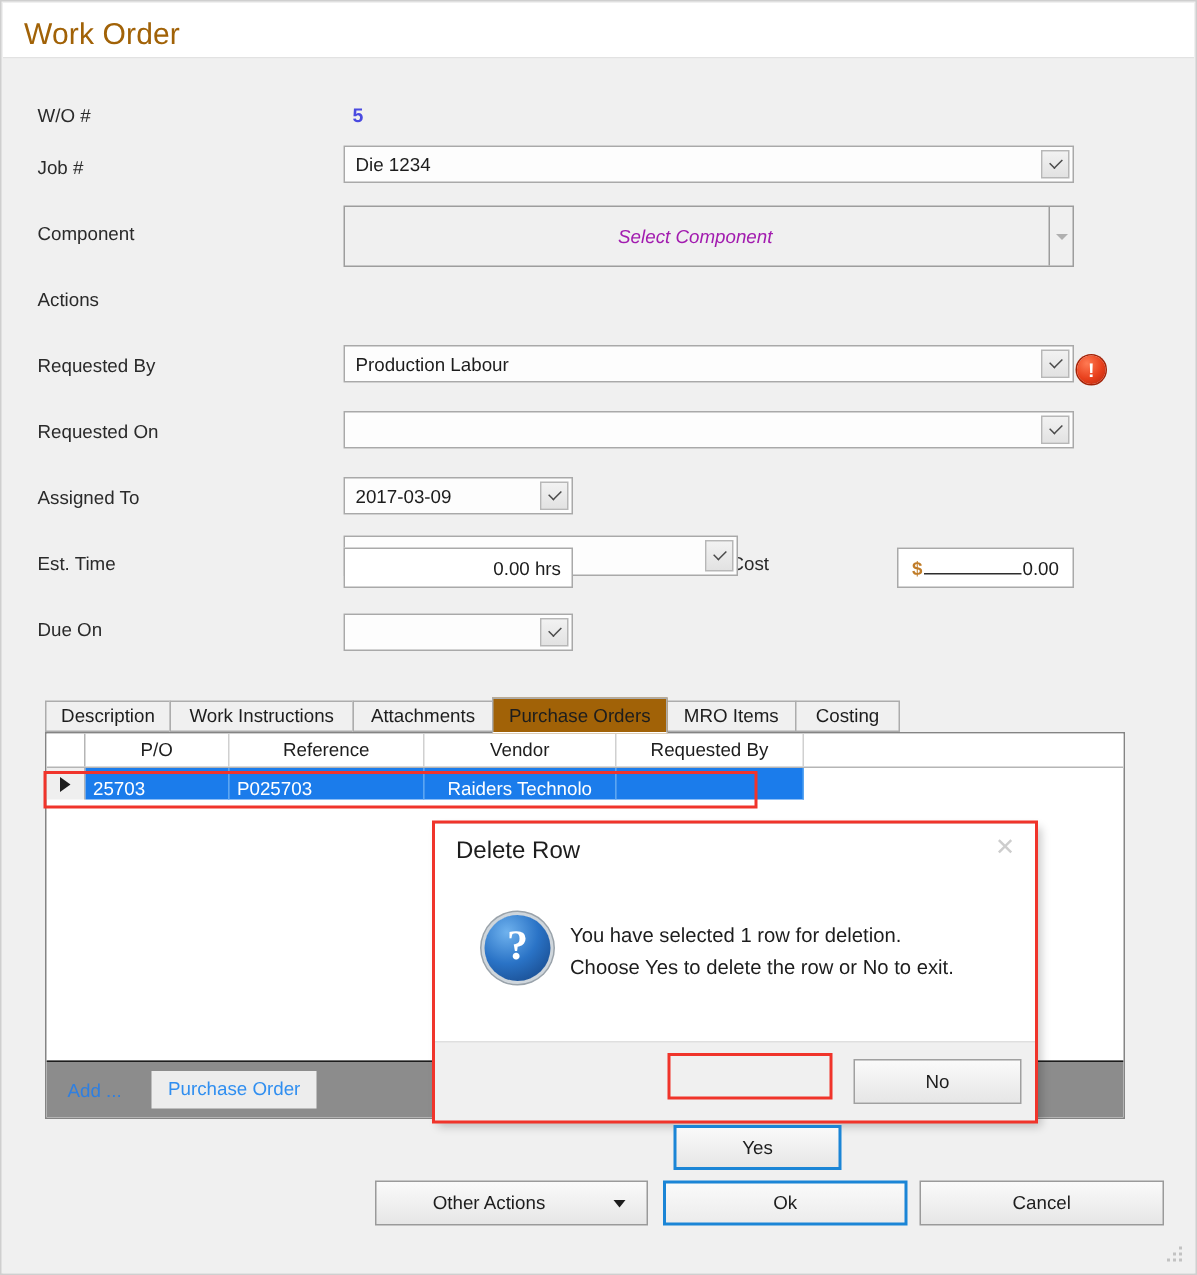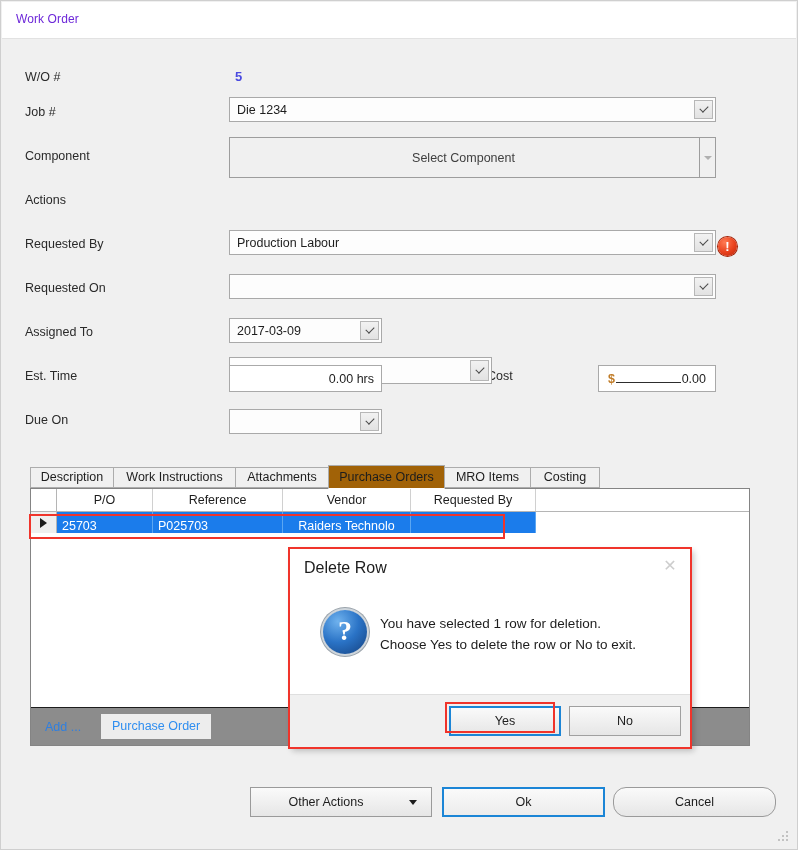--- a/index.html
+++ b/index.html
@@ -21,22 +21,22 @@
   .titlebar {
     position: absolute;
     left: 1px; top: 1px;
     width: 794px; height: 37px;
     background: #ffffff;
     border-bottom: 1px solid #e2e2e2;
   }
   .titlebar .title {
     position: absolute;
     left: 14px; top: 10px;
-    font-size: 12px;
-    color: #6d28d9;
+    font-size: 20px;
+    color: #a16207;
     letter-spacing: .1px;
   }
 
   
   .body {
     position: absolute;
     left: 1px; top: 39px;
     width: 794px; height: 809px;
     background: #f0f0f0;
   }
@@ -93,21 +93,22 @@
     position: absolute;
     background: #f0f0f0;
     border: 1px solid #9d9d9d;
   }
   .comp-wrap .ph {
     position: absolute;
     left: 0; right: 18px; top: 50%;
     transform: translateY(-50%);
     text-align: center;
     font-size: 12.5px;
-    color: #404040;
+    color: #a21caf;
+    font-style: italic;
   }
   .comp-wrap .mini {
     position: absolute;
     right: 0; top: 0; bottom: 0;
     width: 16px;
     border-left: 1px solid #9d9d9d;
     display: flex; align-items: center; justify-content: center;
   }
   .mini-tri {
     width: 0; height: 0;
@@ -372,21 +373,21 @@
     border: 1px solid #a0a0a0;
     font-size: 12.5px;
     color: #1d1d1d;
   }
   .dlg .dbtn .cap {
     position: absolute;
     left: 0; right: 0; top: 50%;
     transform: translateY(-50%);
     text-align: center;
   }
-  .dlg .dbtn.focus { border: 2px solid #1b85d6; }
+  .dlg .dbtn.focus { border: 2px solid #1b85d6; margin-top: 44px; }
 
   
   .annot {
     position: absolute;
     border: 2px solid #f0342b;
     pointer-events: none;
     z-index: 40;
   }
 
   
@@ -516,21 +517,21 @@
       </div>
     </div>
 
     <div class="btn other" style="left:248px; top:747px; width:182px; height:30px;">
       <span class="cap">Other Actions</span>
       <i class="split-tri"></i>
     </div>
     <div class="btn default" style="left:440px; top:747px; width:163px; height:30px;">
       <span class="cap">Ok</span>
     </div>
-    <div class="btn" style="left:611px; top:747px; width:163px; height:30px;border-radius:13px;">
+    <div class="btn" style="left:611px; top:747px; width:163px; height:30px;">
       <span class="cap">Cancel</span>
     </div>
 
     <div class="grip">
       <i style="left:9px;top:0;"></i>
       <i style="left:5px;top:4px;"></i>
         <i style="left:9px;top:4px;"></i>
       <i style="left:1px;top:8px;"></i>
         <i style="left:5px;top:8px;"></i>
         <i style="left:9px;top:8px;"></i>

